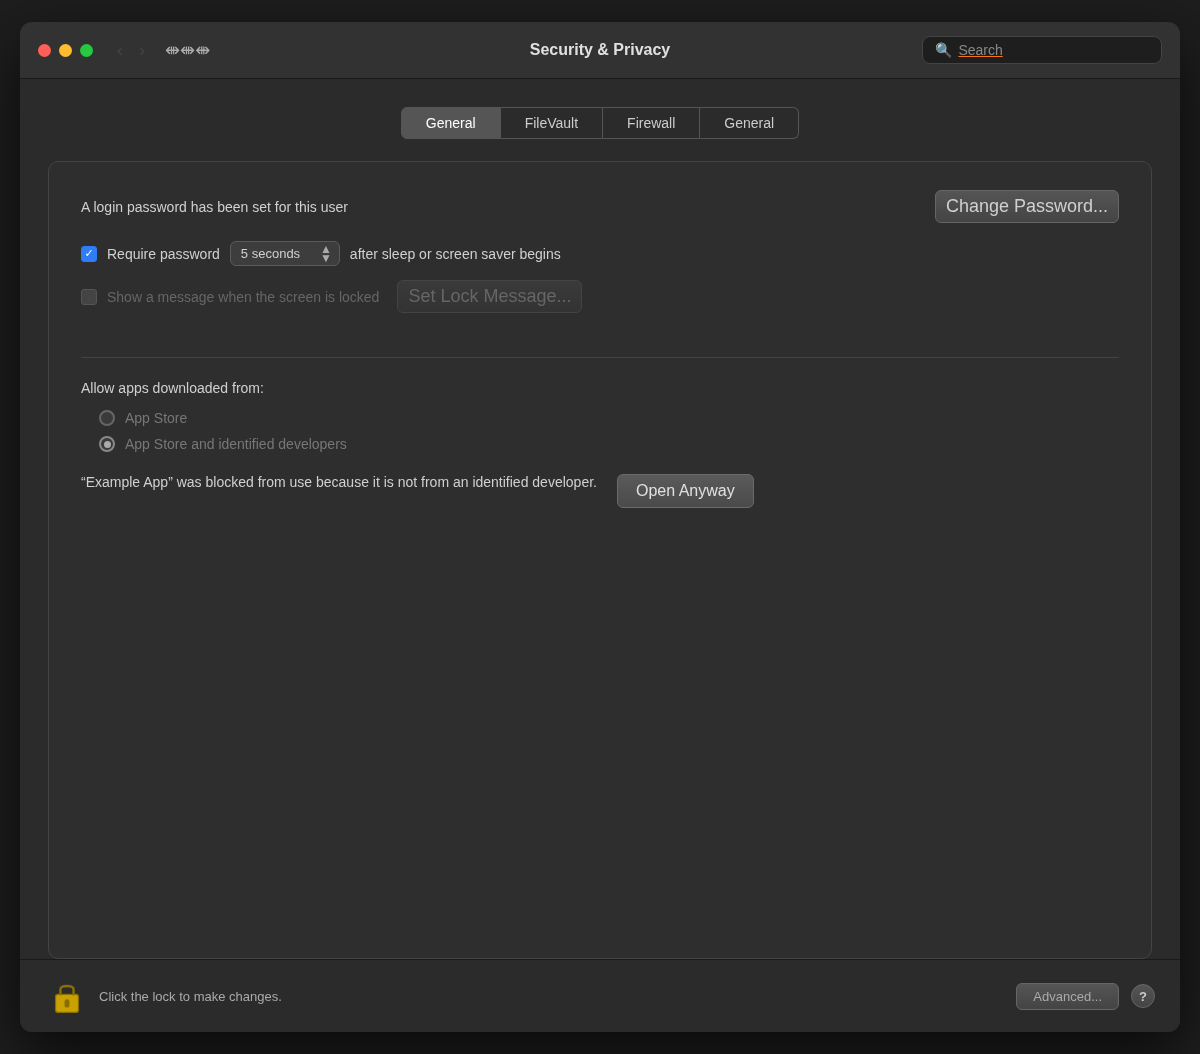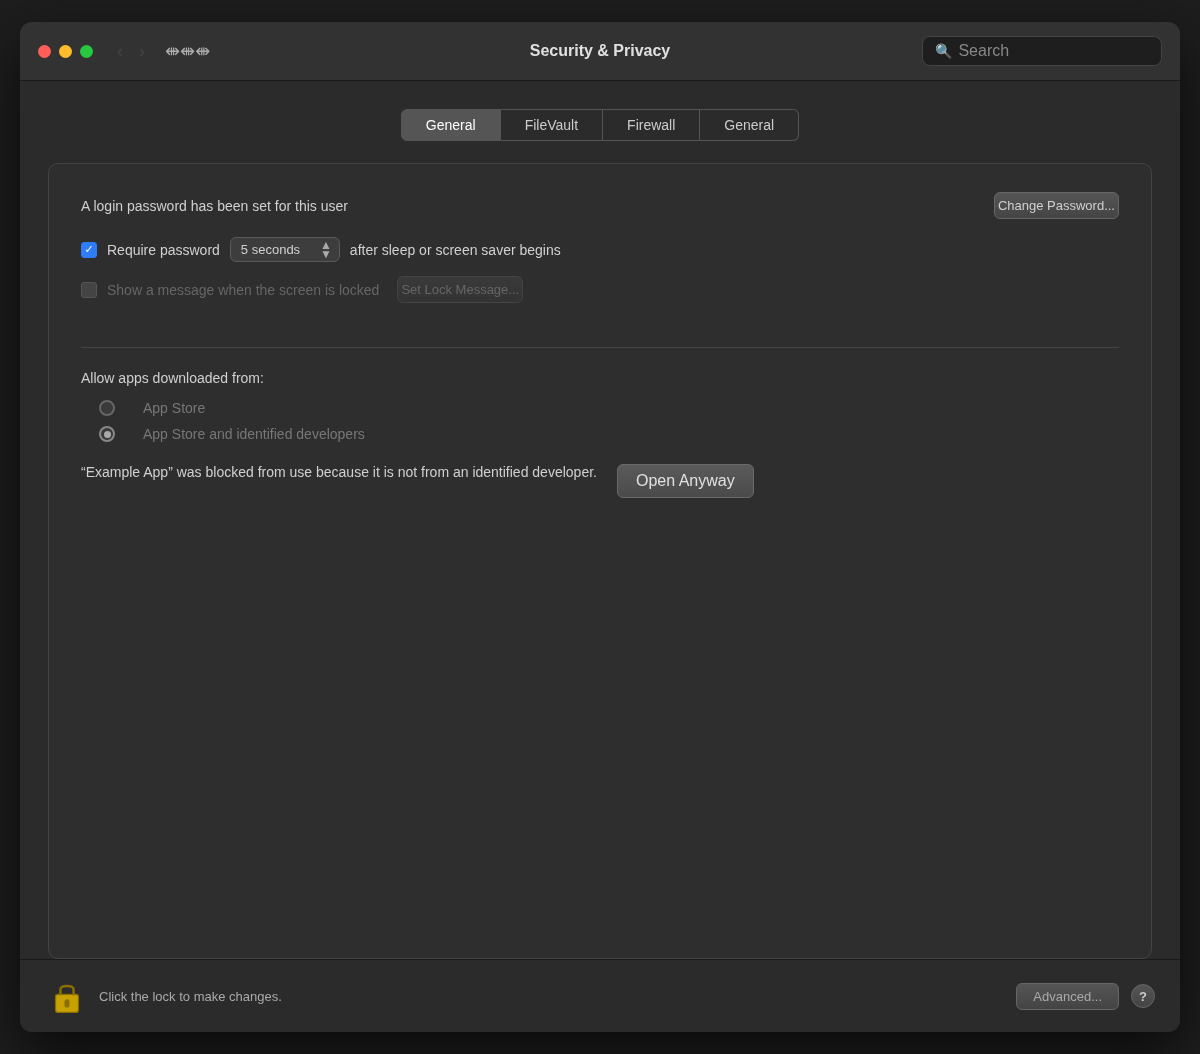--- a/index.html
+++ b/index.html
@@ -99,22 +99,23 @@
       color: #888;
       margin-right: 6px;
       font-size: 14px;
     }
 
     .search-box input {
       background: none;
       border: none;
       outline: none;
       color: #f97316;
-      font-size: 16px;
+      font-size: 14px;
       width: 100%;
+      text-decoration: underline;
     }
     .search-box input::placeholder { color: #888; }
 
     
     .content {
       flex: 1;
       display: flex;
       flex-direction: column;
       padding: 28px 28px 0 28px;
     }
@@ -175,22 +176,22 @@
       font-size: 14px;
       color: #d0d0d0;
       flex: 1;
     }
 
     .btn-macos {
       background: linear-gradient(to bottom, #555, #444);
       border: 1px solid #666;
       border-radius: 6px;
       color: #d0d0d0;
-      font-size: 13px;
-      padding: 5px 3px;
+      font-size: 18px;
+      padding: 5px 10px;
       cursor: pointer;
       font-family: inherit;
       white-space: nowrap;
     }
 
     
     .require-row {
       display: flex;
       align-items: center;
       gap: 10px;
@@ -305,21 +306,21 @@
       display: flex;
       flex-direction: column;
       gap: 10px;
       margin-left: 18px;
       margin-bottom: 20px;
     }
 
     .radio-row {
       display: flex;
       align-items: center;
-      gap: 28px;
+      gap: 10px;
       text-align: center;
     }
 
     .radio-custom {
       width: 16px;
       height: 16px;
       border-radius: 50%;
       border: 2px solid #666;
       background: #3a3a3a;
       display: flex;

